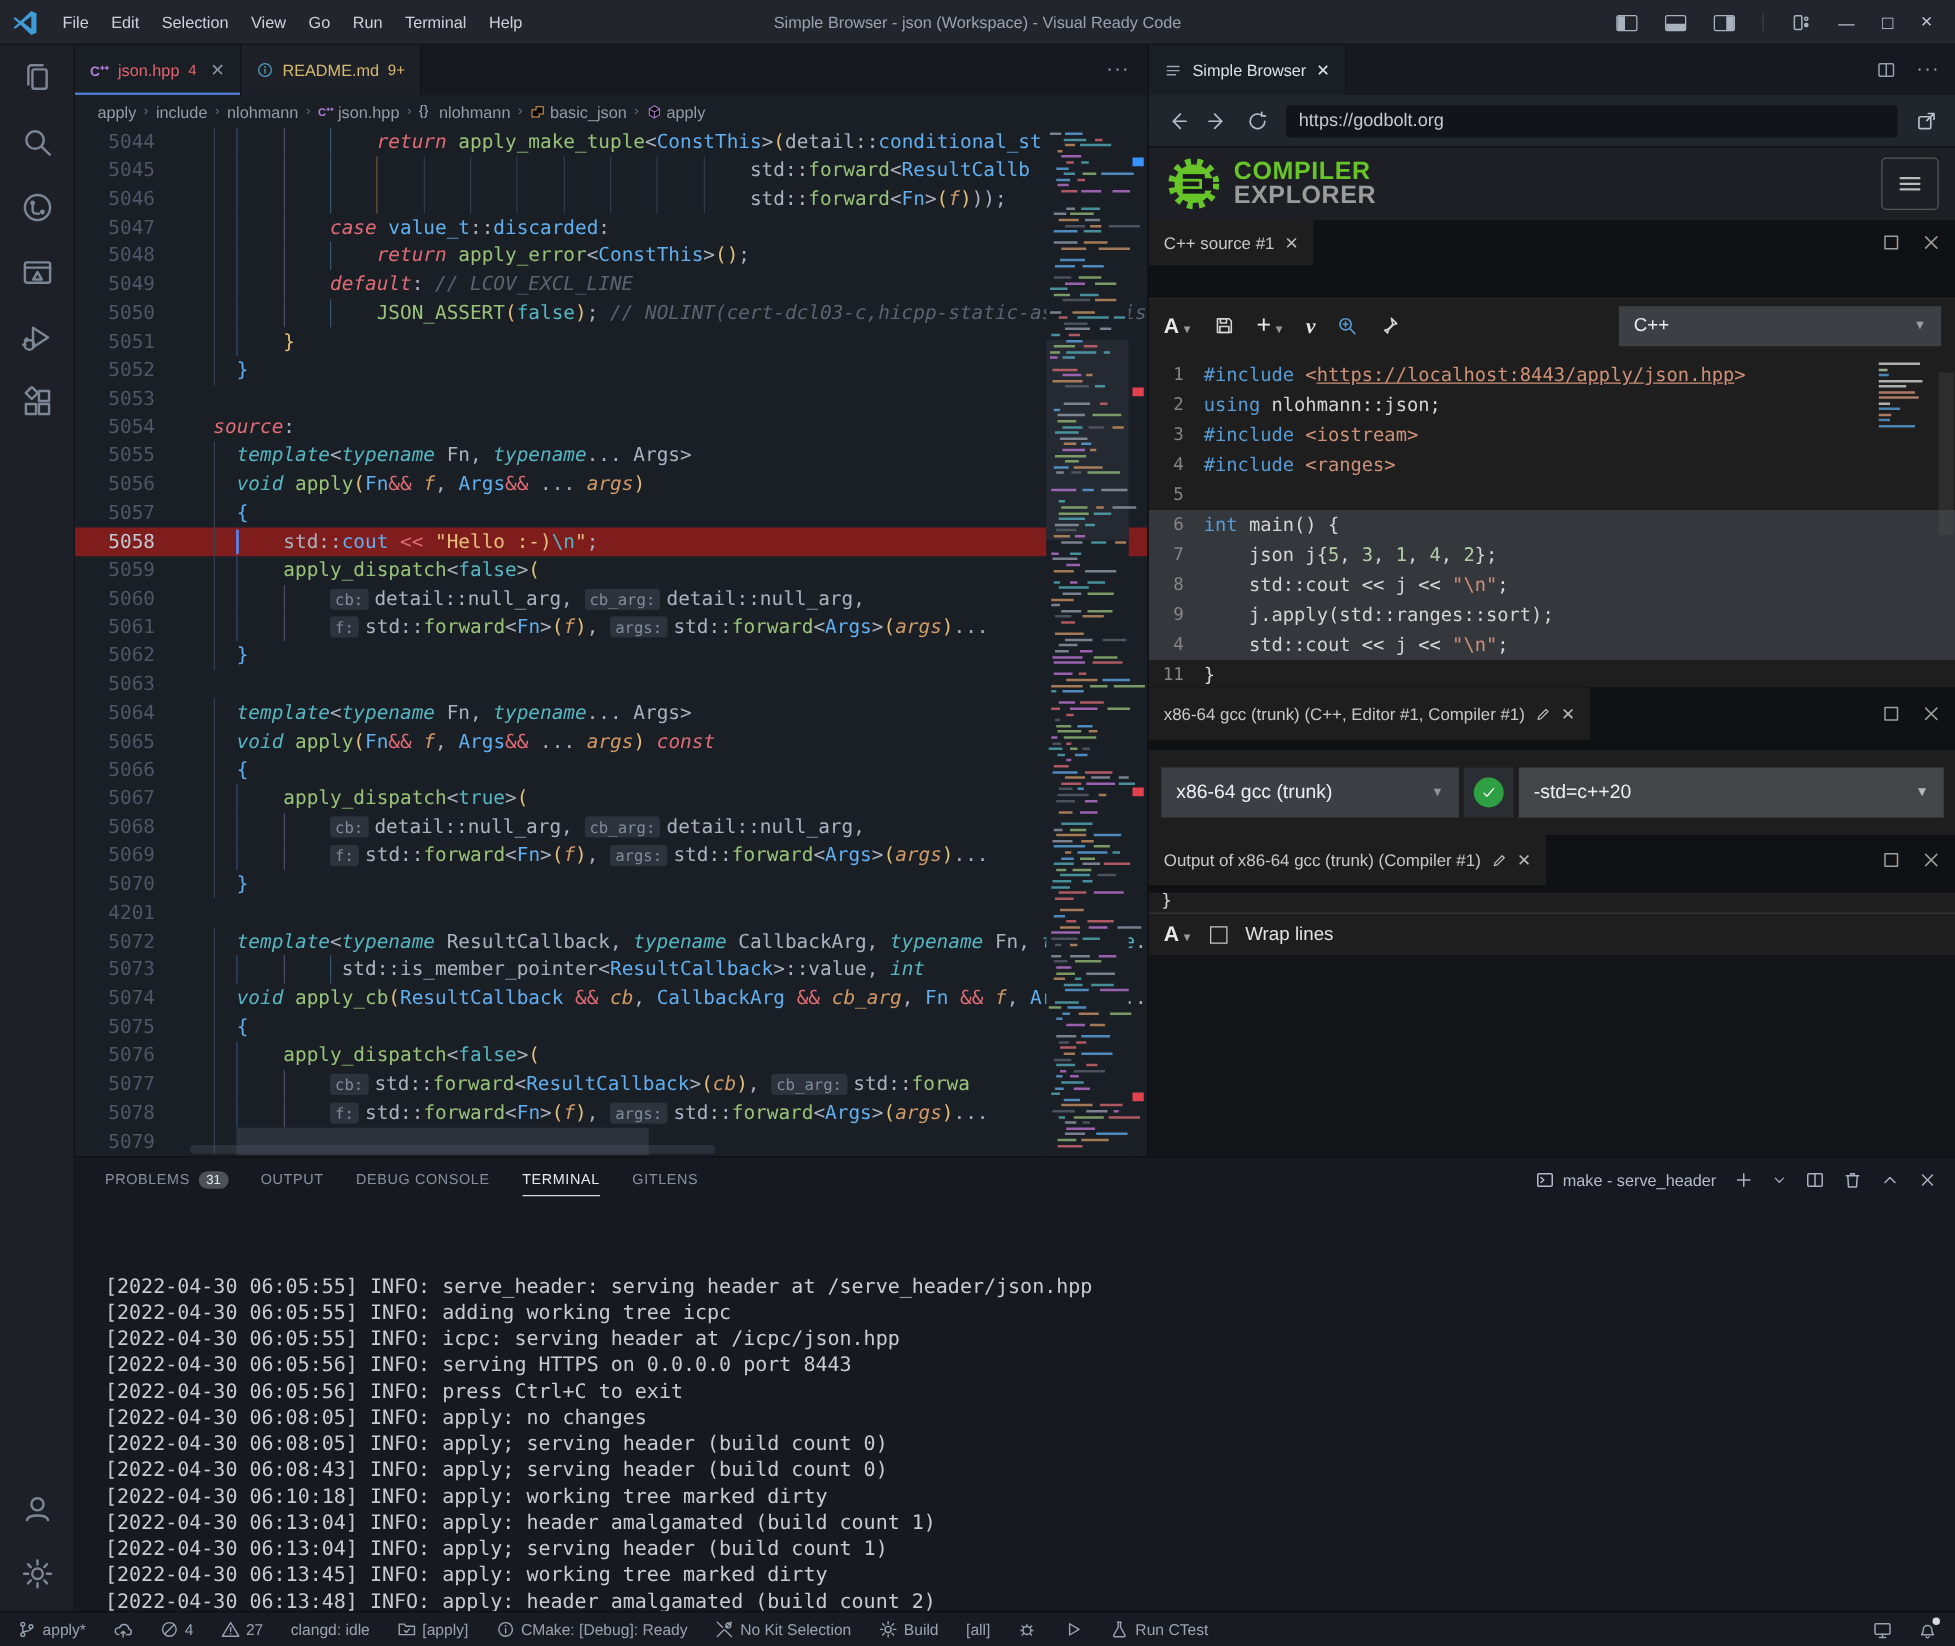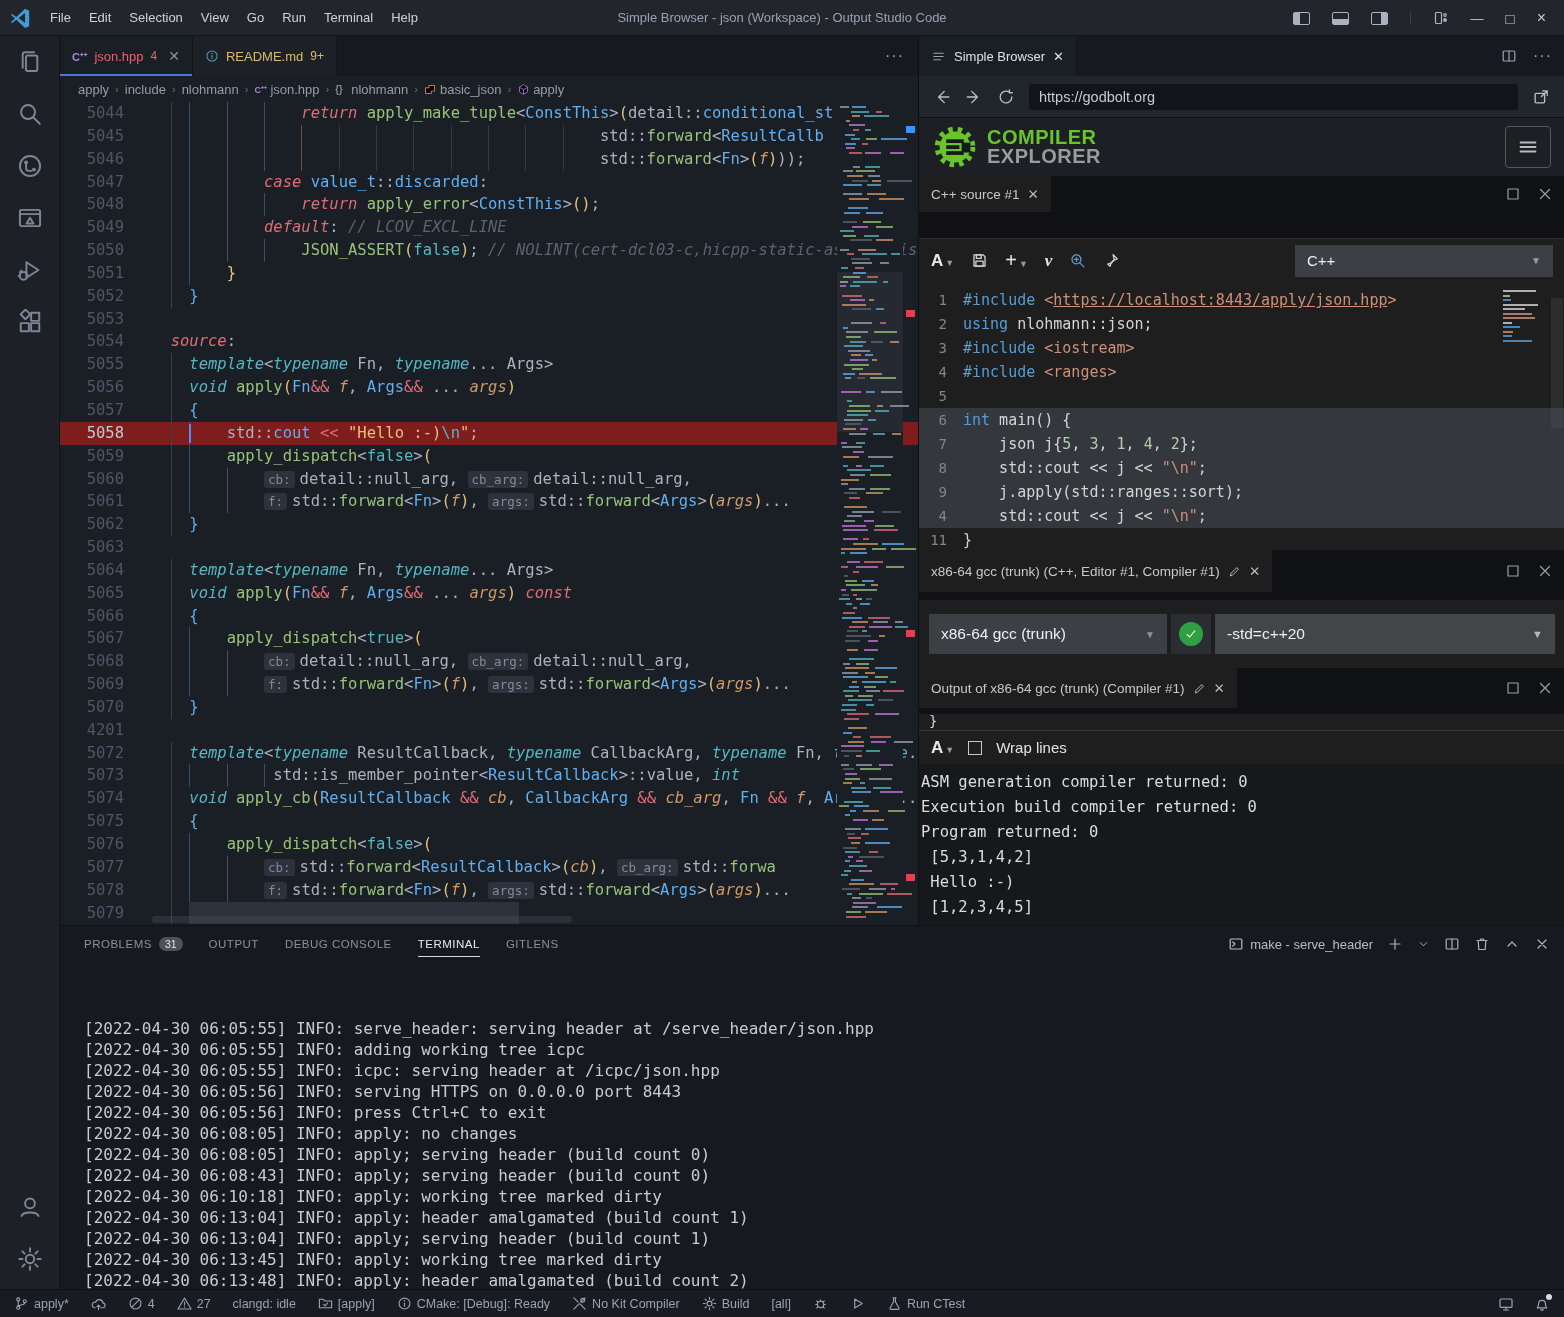--- a/index.html
+++ b/index.html
@@ -149,21 +149,21 @@
     <div id="menubar">
         <div class="menu-item">File</div>
         <div class="menu-item">Edit</div>
         <div class="menu-item">Selection</div>
         <div class="menu-item">View</div>
         <div class="menu-item">Go</div>
         <div class="menu-item">Run</div>
         <div class="menu-item">Terminal</div>
         <div class="menu-item">Help</div>
       </div>
-    <div id="window-title">Simple Browser - json (Workspace) - Output Studio Code</div>
+    <div id="window-title">Simple Browser - json (Workspace) - Visual Ready Code</div>
     <div id="titlebar-right">
       <div class="layout-toggle lt-left">
           <div class="fill"></div>
         </div>
       <div class="layout-toggle lt-bottom">
           <div class="fill"></div>
         </div>
       <div class="layout-toggle lt-right">
           <div class="fill"></div>
         </div>
@@ -934,21 +934,20 @@
               </svg>
             </span>
         </div>
       </div>
       <div id="asm-frag">}</div>
       <div id="out-toolbar">
         <span><span class="tb-A">A</span><span class="tb-car">▼</span></span>
         <span class="wrapbox"></span>
         <span class="lbl">Wrap lines</span>
       </div>
-      <div id="out-content"><div>ASM generation compiler returned: 0</div><div>Execution build compiler returned: 0</div><div>Program returned: 0</div><div> [5,3,1,4,2]</div><div> Hello :-)</div><div> [1,2,3,4,5]</div></div>
     </div>
   </div>
 
   <div id="panel">
     <div id="panel-header">
       <div id="panel-tabs" style="display:flex;">
           <div class="ptab ">
      <span>PROBLEMS</span>
      <span class="pbadge">31</span>
           </div>
@@ -1076,21 +1075,21 @@
           </span>
           <span>CMake: [Debug]: Ready</span>
         </div>
         <div class="st-item">
      <span class="ic" style="width:15px;height:15px">
             <svg viewBox="0 0 16 16">
               <path d="M2 14l5.5-5.5M14 2l-4.5 4.5M8.5 8.5L14 14M2 2l4.5 4.5"></path>
               <circle cx="11.4" cy="4.6" r="2.1"></circle>
             </svg>
           </span>
-          <span>No Kit Compiler</span>
+          <span>No Kit Selection</span>
         </div>
         <div class="st-item">
      <span class="ic" style="width:15px;height:15px">
             <svg viewBox="0 0 16 16">
               <circle cx="8" cy="8" r="2.6"></circle>
               <path d="M8 1.4v2M8 12.6v2M1.4 8h2M12.6 8h2M3.3 3.3l1.4 1.4M11.3 11.3l1.4 1.4M12.7 3.3l-1.4 1.4M4.7 11.3l-1.4 1.4"></path>
             </svg>
           </span>
           <span>Build</span>
         </div>

